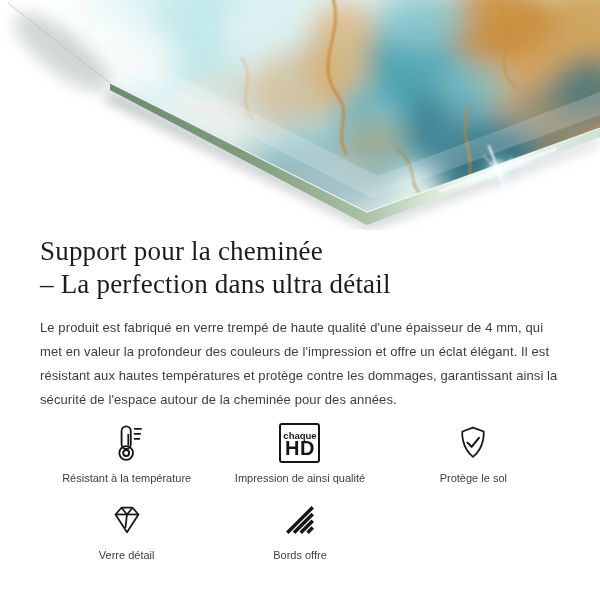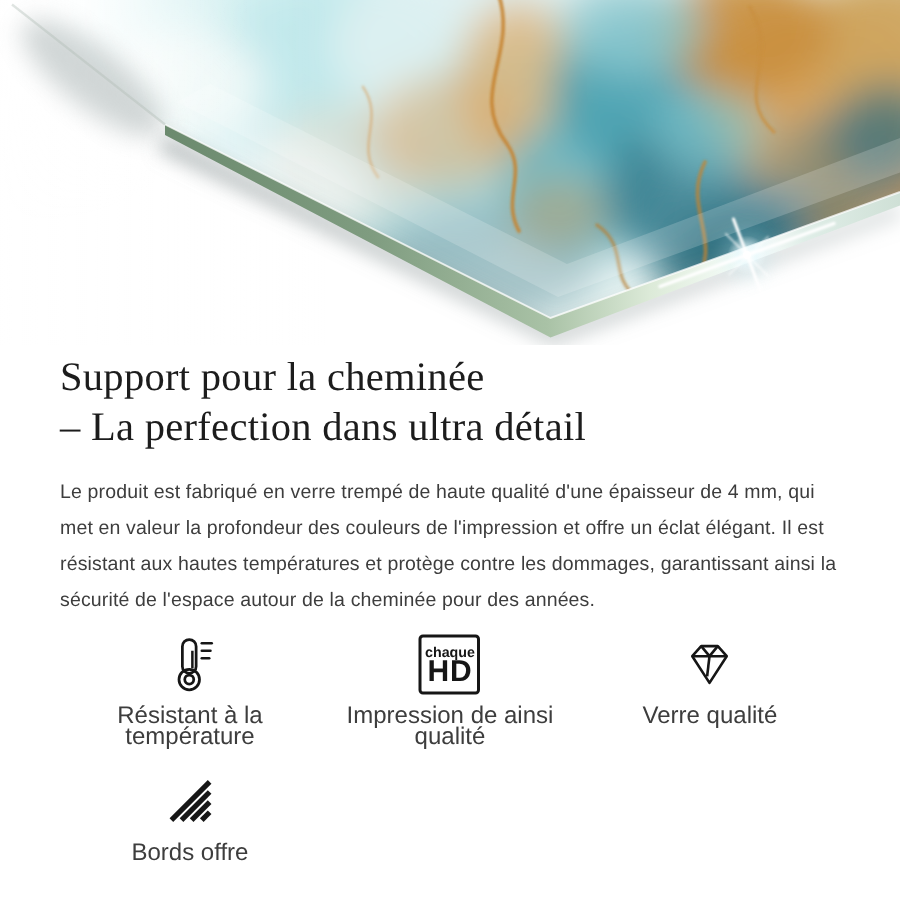--- a/index.html
+++ b/index.html
@@ -20,21 +20,21 @@
   .desc{
     font-size:13px;line-height:24px;margin:12px 0 10px 0;color:#3d3d3d;
     letter-spacing:.1px;
   }
   .features{
     display:grid;grid-template-columns:repeat(3,1fr);
     row-gap:14px;margin-top:8px;text-align:center;
   }
   .feature{display:flex;flex-direction:column;align-items:center;}
   .icon-wrap{height:42px;display:flex;align-items:center;justify-content:center;margin-bottom:7px;}
-  .feature .label{font-size:16px;line-height:14px;color:#3d3d3d;}
+  .feature .label{font-size:11px;line-height:14px;color:#3d3d3d;}
   .ficon{stroke:#161616;fill:none;stroke-width:2.2;}
   .uhd{
     width:37px;height:36px;border:2.6px solid #161616;border-radius:3px;
     display:flex;flex-direction:column;align-items:center;justify-content:center;
     font-weight:bold;color:#161616;background:#fff;
   }
   .uhd .t{font-size:9.5px;line-height:10px;}
   .uhd .b{font-size:20px;line-height:15px;letter-spacing:.5px;}
 </style>
 </head>
@@ -190,31 +190,40 @@
       <div class="feature">
         <div class="icon-wrap">
           <div class="uhd">
             <span class="t">chaque</span>
             <span class="b">HD</span>
           </div>
         </div>
         <div class="label">Impression de ainsi qualité</div>
       </div>
 
+      <div class="feature">
+        <div class="icon-wrap">
+          <svg width="38" height="40" viewBox="0 0 48 48" class="ficon" stroke-width="2.4">
+            <path d="M24 4.5 L37.5 9.5 C37.5 9.5 39.5 29 24 41.5 C8.5 29 10.5 9.5 10.5 9.5 Z" stroke-linejoin="round"></path>
+            <path d="M17 23.5 L22.3 28.8 L31.5 17.5" stroke-width="2.6" stroke-linecap="round" stroke-linejoin="round"></path>
+          </svg>
+        </div>
+        <div class="label">Protège le sol</div>
+      </div>
 
       <div class="feature">
         <div class="icon-wrap">
           <svg width="40" height="38" viewBox="0 0 48 48" class="ficon" stroke-linejoin="round">
             <path d="M9.5,17 L17,8.5 L31,8.5 L38.5,17 L24,39.5 Z"></path>
             <line x1="9.5" y1="17" x2="38.5" y2="17"></line>
             <path d="M17,8.5 L24,17 L31,8.5"></path>
             <line x1="24" y1="17" x2="22" y2="34"></line>
           </svg>
         </div>
-        <div class="label">Verre qualité</div>
+        <div class="label">Verre détail</div>
       </div>
 
       <div class="feature">
         <div class="icon-wrap">
           <svg width="36" height="36" viewBox="0 0 48 48">
             <g stroke="#161616" stroke-width="4.6" fill="none">
               <line x1="7" y1="41" x2="41" y2="7"></line>
               <line x1="16" y1="41" x2="41" y2="16"></line>
               <line x1="25" y1="41" x2="41" y2="25"></line>
               <line x1="34" y1="41" x2="41" y2="34"></line>

